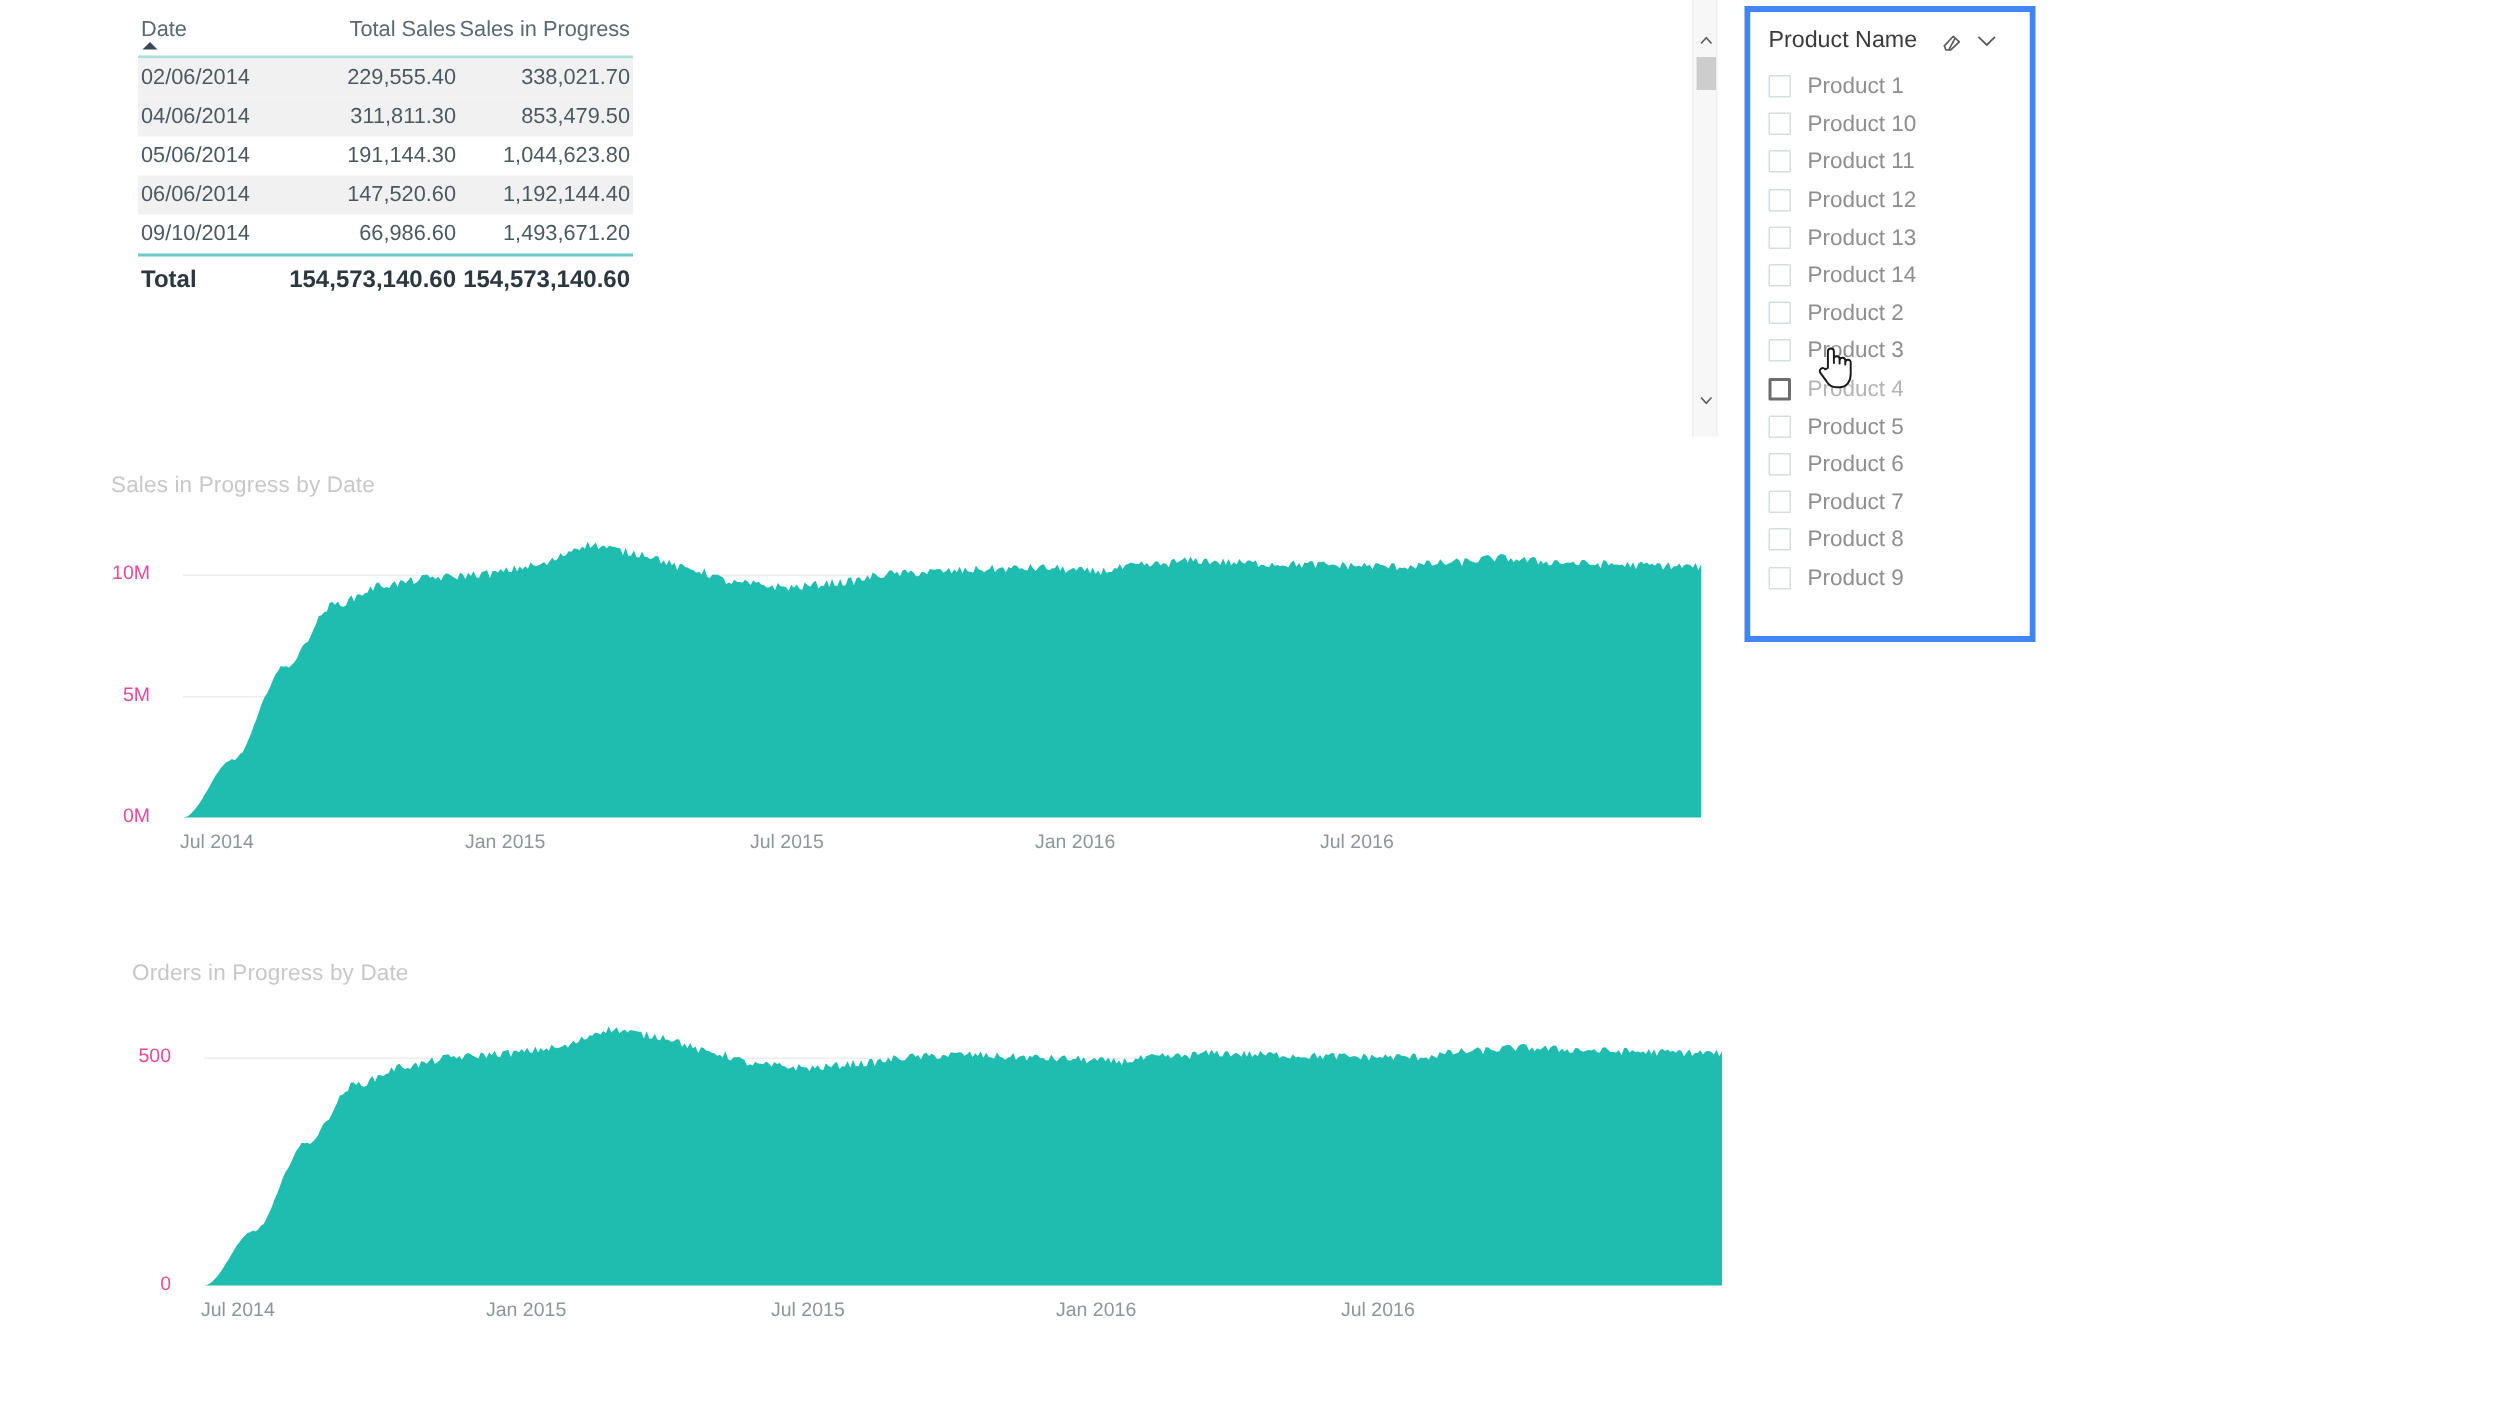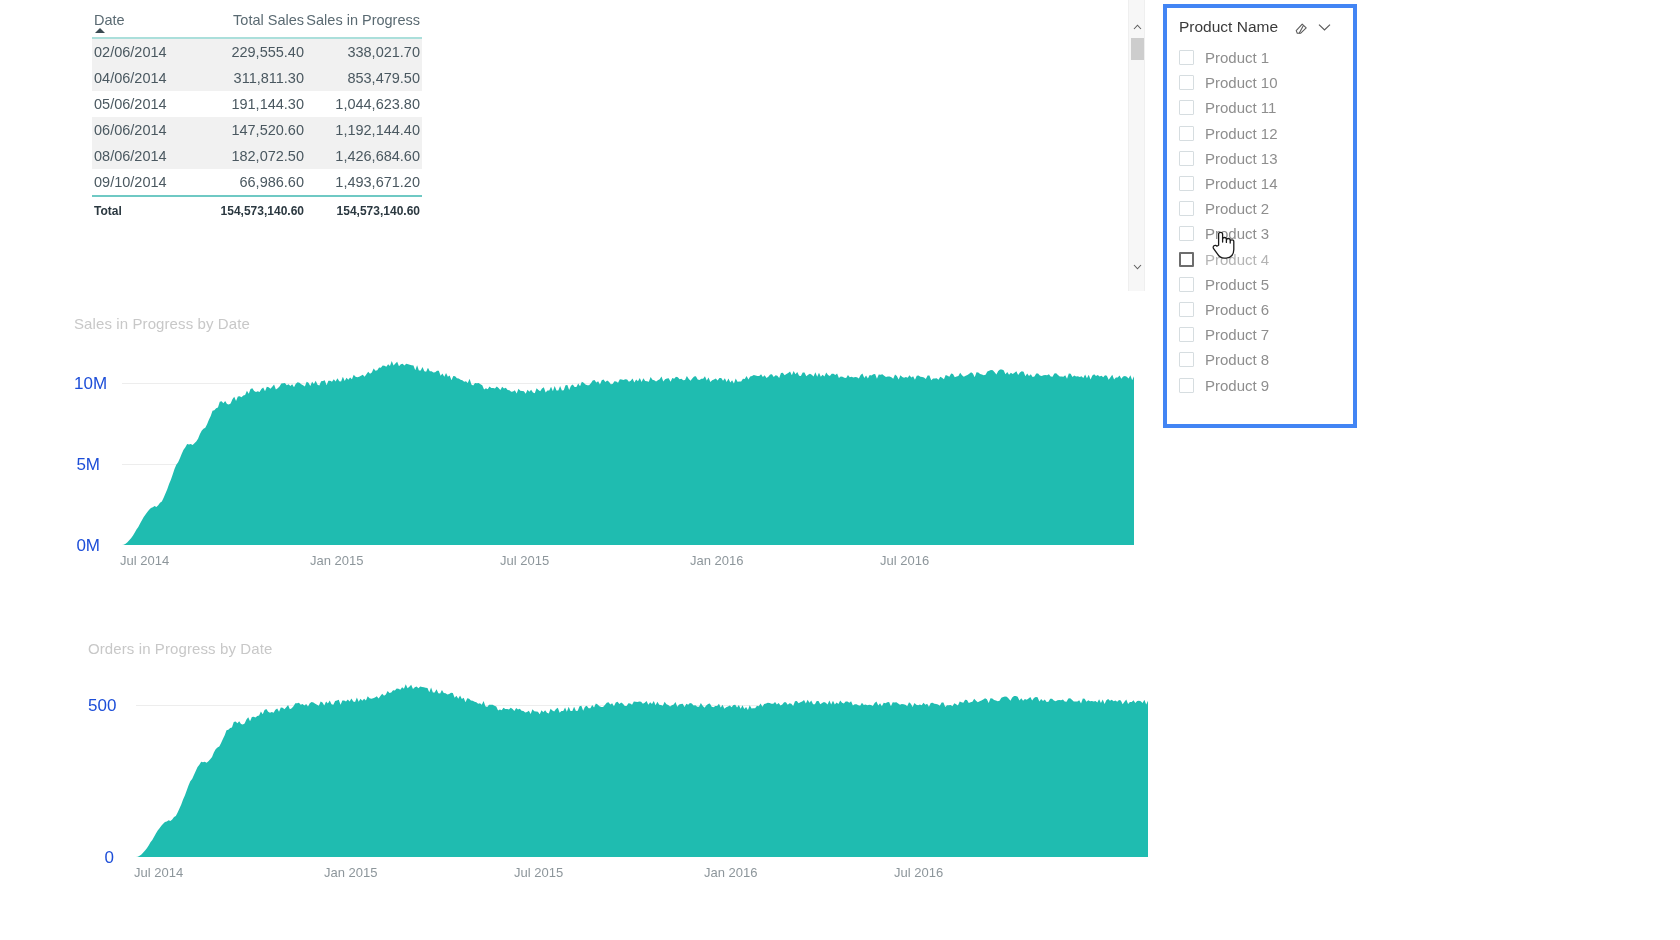--- a/index.html
+++ b/index.html
@@ -41,21 +41,21 @@
   table.pbi-table td {
     font-size: 14.5px;
     color: #4a5860;
     padding: 5px 0 5px 0;
     height: 24px;
   }
   table.pbi-table td.c-date { text-align: left; padding-left: 2px; }
   table.pbi-table td.c-num  { text-align: right; padding-right: 2px; }
   table.pbi-table tr.alt td { background: #f1f1f1; }
   table.pbi-table tr.total-row td {
-    font-weight: bold; color: #2b3840; font-size: 12px; padding-top: 7px;
+    font-weight: bold; color: #2b3840; font-size: 16px; padding-top: 7px;
   }
 
   
   .tbl-scrollbar {
     position: absolute; left: 1128px; top: 0px;
     width: 17px; height: 291px;
     background: #f7f7f7;
     border-left: 1px solid #efefef;
     border-right: 1px solid #efefef;
   }
@@ -72,21 +72,21 @@
   }
 
   
   .chart { position: absolute; }
   .chart-title {
     font-size: 15px; color: #c8c8c8; font-weight: 400;
     letter-spacing: .1px;
   }
   .plot-wrap { position: absolute; }
   .ytick {
-    position: absolute; font-size: 17px; color: #1d4ed8;
+    position: absolute; font-size: 13px; color: #ec4899;
     text-align: right; white-space: nowrap;
   }
   .gridline { position: absolute; height: 1px; background: #ededed; }
   .xtick {
     position: absolute; font-size: 13px; color: #8d969b; white-space: nowrap;
   }
   .area-svg { position: absolute; display:block; }
 
   
   .slicer-focus {
@@ -167,25 +167,20 @@
           <tr class="">
             <td class="c-date">05/06/2014</td>
             <td class="c-num" style="width:110px">191,144.30</td>
             <td class="c-num" style="width:116px">1,044,623.80</td>
           </tr>
           <tr class="alt">
             <td class="c-date">06/06/2014</td>
             <td class="c-num" style="width:110px">147,520.60</td>
             <td class="c-num" style="width:116px">1,192,144.40</td>
           </tr>
-          <tr class="alt">
-            <td class="c-date">08/06/2014</td>
-            <td class="c-num" style="width:110px">182,072.50</td>
-            <td class="c-num" style="width:116px">1,426,684.60</td>
-          </tr>
           <tr class="">
             <td class="c-date">09/10/2014</td>
             <td class="c-num" style="width:110px">66,986.60</td>
             <td class="c-num" style="width:116px">1,493,671.20</td>
           </tr>
         </tbody>
       </table>
     <div class="tot-rule"></div>
     <table class="pbi-table" id="tbl-total">
         <tbody>

